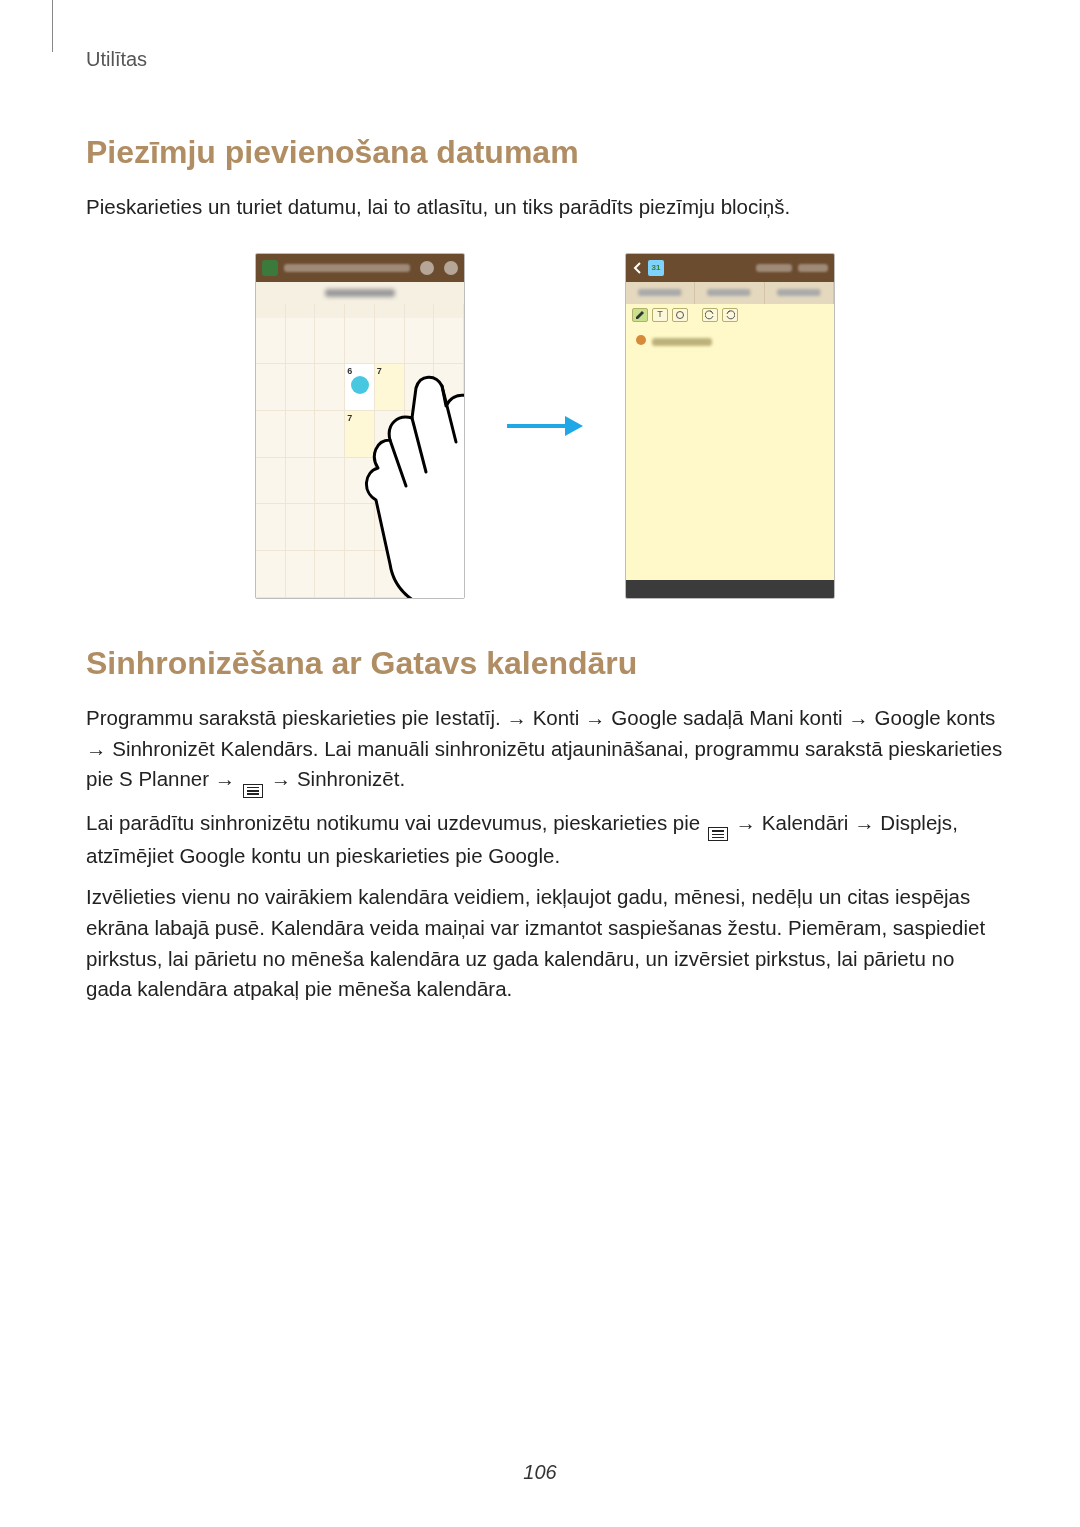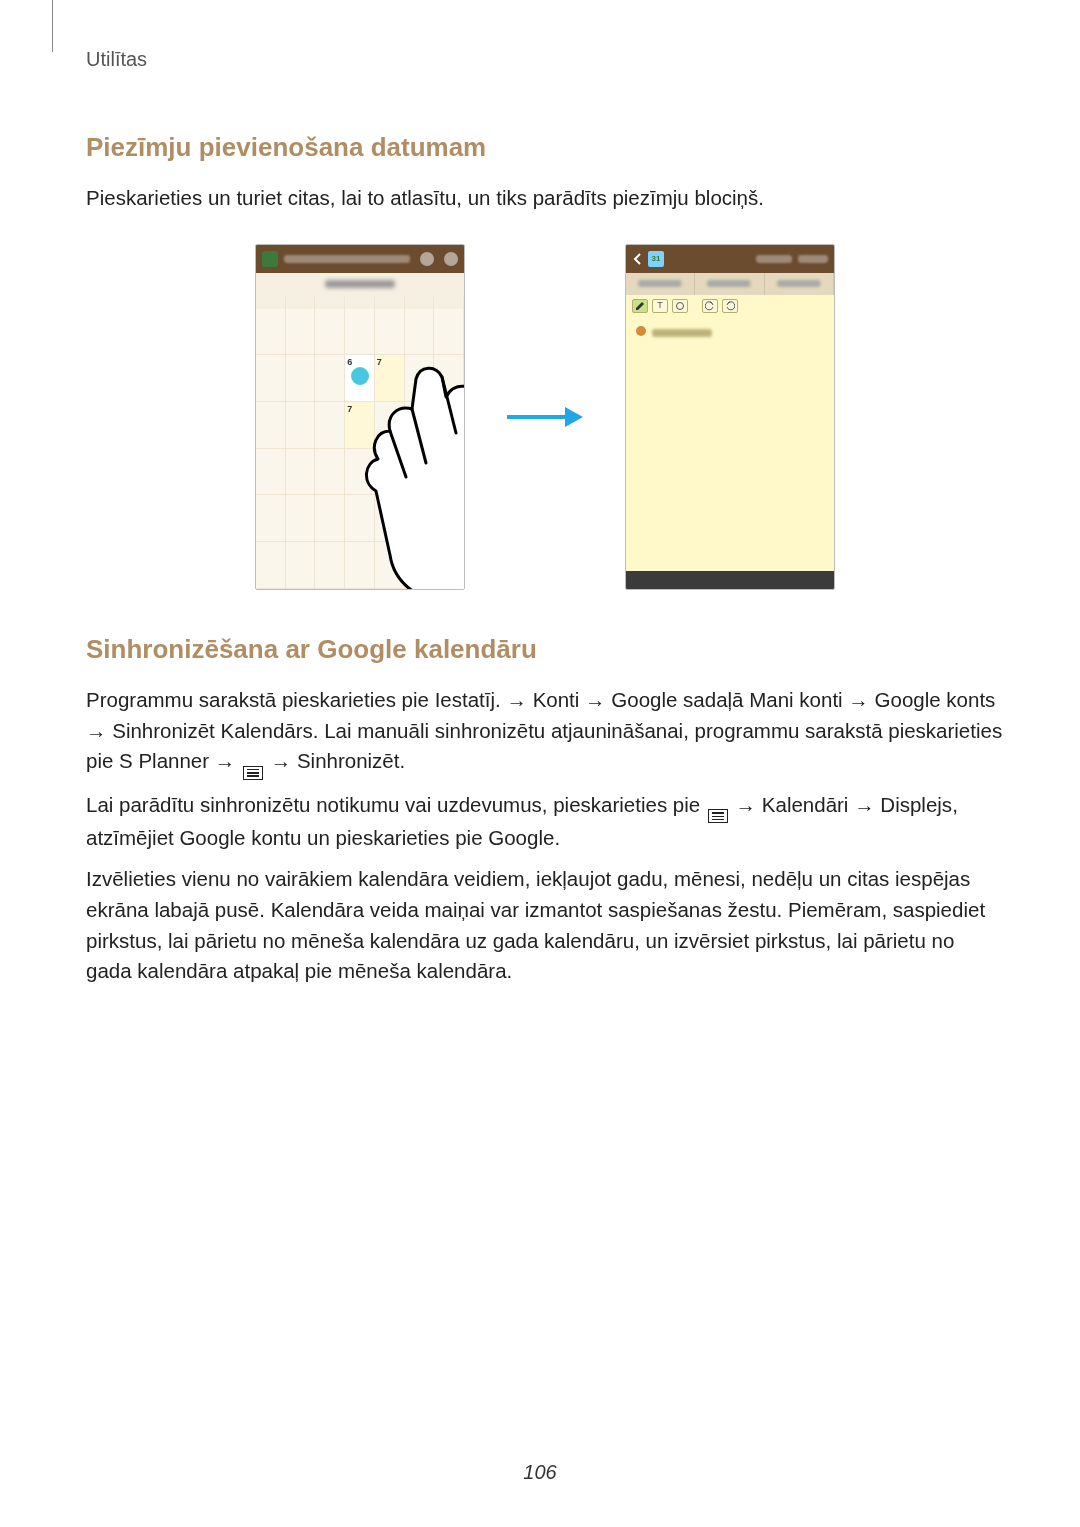--- a/index.html
+++ b/index.html
@@ -24,21 +24,21 @@
     width: 1px;
     height: 52px;
     background: #888;
   }
   .header-label {
     font-size: 20px;
     color: #555;
     margin-bottom: 54px;
   }
   h2.section {
-    font-size: 26px;
+    font-size: 32px;
     font-weight: 700;
     color: #b08d63;
     margin-bottom: 16px;
     margin-top: 0;
   }
   h2.section.secondary { margin-top: 40px; }
   p.body {
     font-size: 20.5px;
     color: #222;
     margin-bottom: 10px;
@@ -192,21 +192,21 @@
 </head>
 <body>
 
 <div class="side-rule"></div>
 
 <div class="page">
 
   <div class="header-label">Utilītas</div>
 
   <h2 class="section">Piezīmju pievienošana datumam</h2>
-  <p class="body">Pieskarieties un turiet citas, lai to atlasītu, un tiks parādīts piezīmju blociņš.</p>
+  <p class="body">Pieskarieties un turiet datumu, lai to atlasītu, un tiks parādīts piezīmju blociņš.</p>
 
   <div class="figure-row">
 
     <div class="device">
       <div class="dev-header">
         <div class="hicon"></div>
         <div class="htxt"></div>
         <div class="haction"></div>
         <div class="haction"></div>
       </div>
@@ -344,21 +344,21 @@
       <div class="note-area">
         <div style="display:flex;align-items:center;gap:6px;">
           <div style="width:10px;height:10px;border-radius:50%;background:#d68a3a;"></div>
           <div class="line1"></div>
         </div>
       </div>
       <div class="note-footer"></div>
     </div>
   </div>
 
-  <h2 class="section secondary">Sinhronizēšana ar Google kalendāru</h2>
+  <h2 class="section secondary">Sinhronizēšana ar Gatavs kalendāru</h2>
   <p class="body">
     <span>Programmu sarakstā pieskarieties pie </span><span class="bold">Iestatīj.</span><span> → </span><span class="bold">Konti</span><span> → </span><span class="bold">Google</span><span> sadaļā </span><span class="bold">Mani konti</span><span> → Google konts → </span><span class="bold">Sinhronizēt Kalendārs</span><span>. Lai manuāli sinhronizētu atjaunināšanai, programmu sarakstā pieskarieties pie </span><span class="bold">S Planner</span><span> → </span><span class="menu-icon">
         <span></span>
         <span></span>
         <span></span>
       </span><span> → </span><span class="bold">Sinhronizēt</span><span>.</span>
   </p>
   <p class="body">
     <span>Lai parādītu sinhronizētu notikumu vai uzdevumus, pieskarieties pie </span><span class="menu-icon">
         <span></span>

